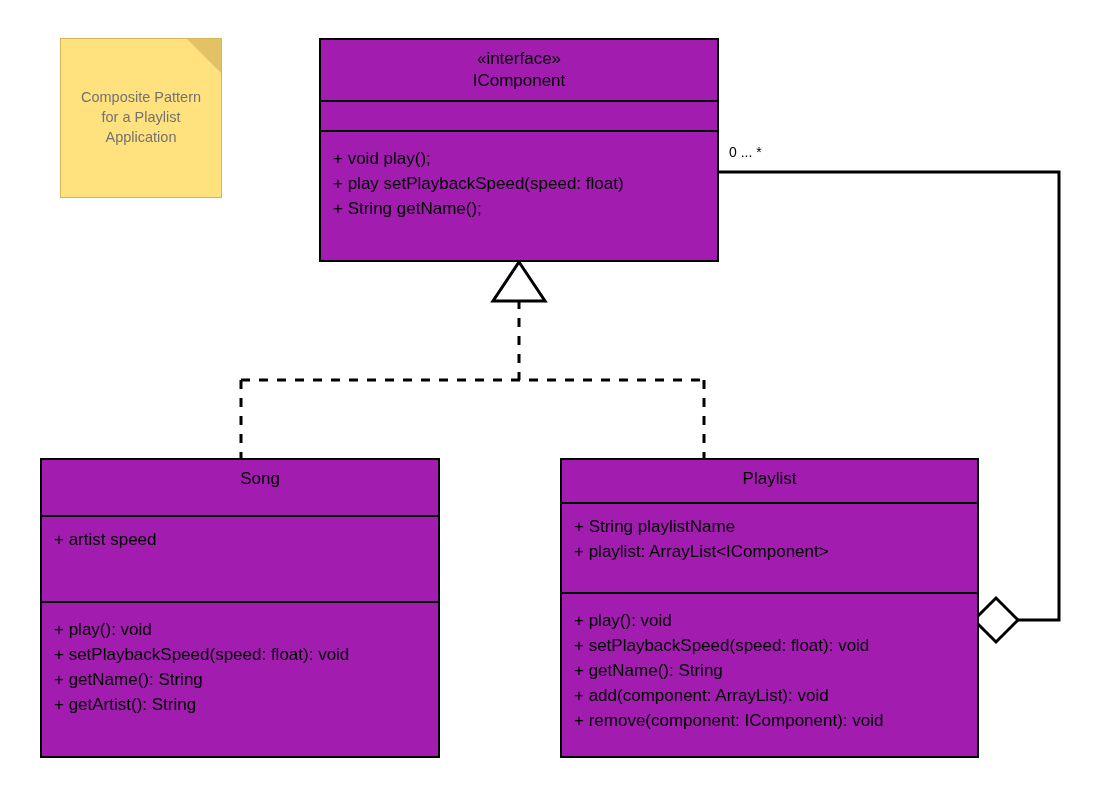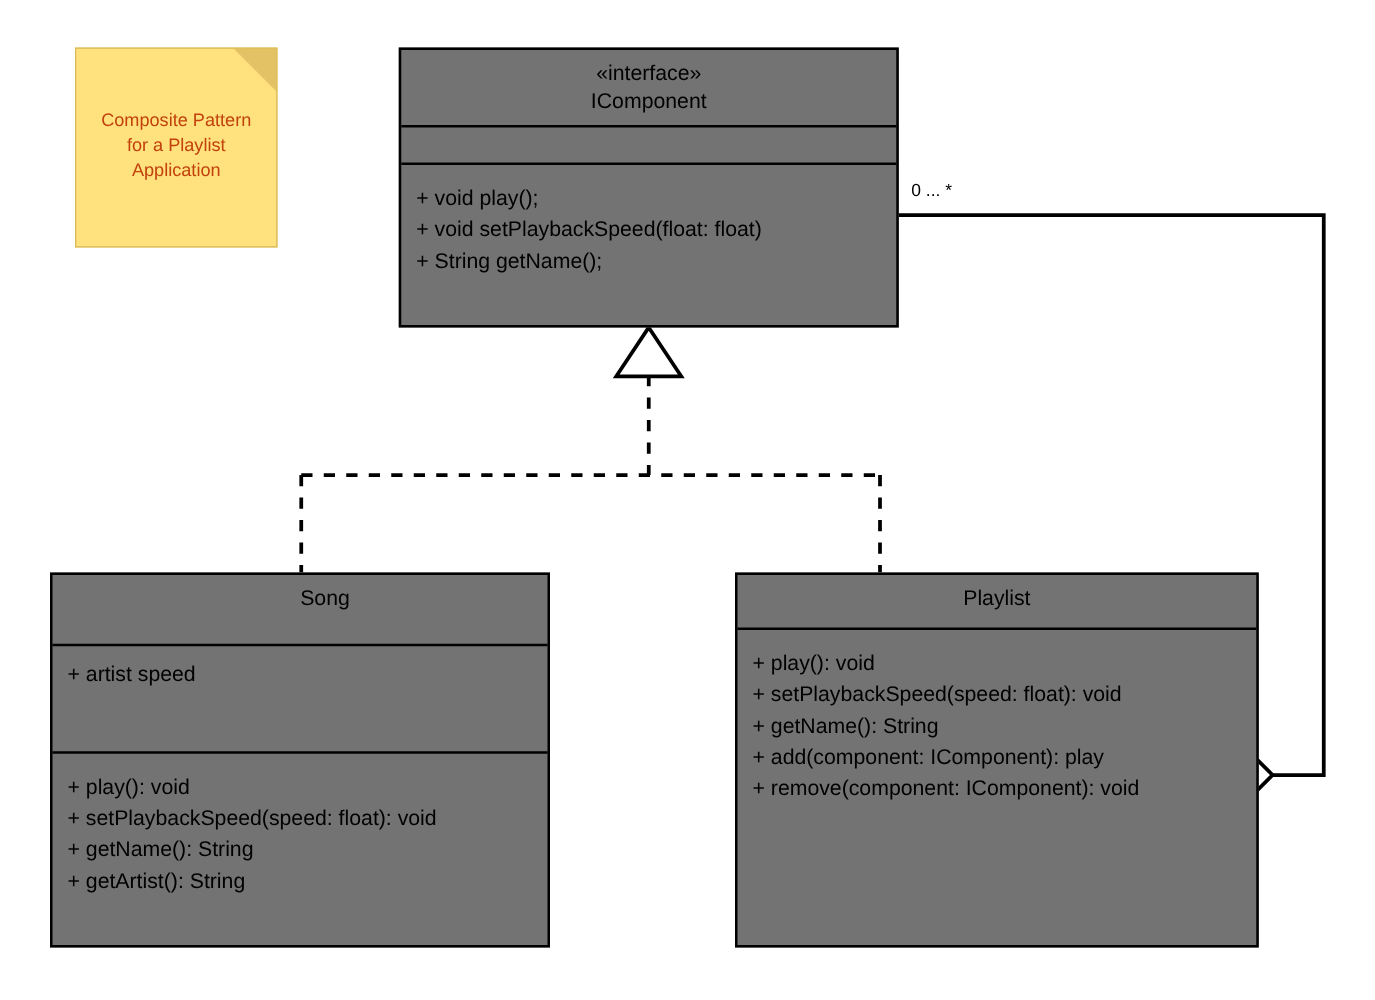--- a/index.html
+++ b/index.html
@@ -53,30 +53,30 @@
     border-top: 35px solid #d6b656;
   }
   .note-text {
     position: absolute;
     left: 0;
     right: 0;
     top: 48px;
     text-align: center;
     font-size: 14.5px;
     line-height: 20px;
-    color: #c2410c;
+    color: #737373;
     padding: 0 6px;
     white-space: pre-line;
   }
 
   
   .uml-box {
     position: absolute;
     box-sizing: border-box;
-    background: #737373;
+    background: #a21caf;
     border: 2px solid #000000;
     display: flex;
     flex-direction: column;
   }
   .uml-header {
     box-sizing: border-box;
     text-align: center;
     font-size: 17px;
     line-height: 22px;
     padding-top: 8px;
@@ -101,21 +101,21 @@
   #box-icomponent { left: 319px; top: 38px; width: 400px; height: 224px; }
   #box-icomponent .uml-header { height: 69px; }
   #box-icomponent .c-attrs { height: 34px; }
   #box-icomponent .c-ops { height: 143px; padding-top: 14px; }
 
   #box-song { left: 40px; top: 458px; width: 400px; height: 300px; }
   #box-song .uml-header { height: 60px; padding-left: 40px; }
   #box-song .c-attrs { height: 91px; }
   #box-song .c-ops { height: 163px; padding-top: 14px; }
 
-  #box-playlist { left: 560px; top: 458px; width: 419px; height: 300px; margin-left: 28px; }
+  #box-playlist { left: 560px; top: 458px; width: 419px; height: 300px; }
   #box-playlist .uml-header { height: 44px; }
   #box-playlist .c-attrs { height: 91px; }
   #box-playlist .c-ops { height: 163px; padding-top: 14px; }
 
   
   .edge-label {
     position: absolute;
     font-size: 14px;
     line-height: 16px;
     white-space: pre;
@@ -150,21 +150,21 @@
 </div>
 
 <div class="uml-box" id="box-icomponent">
   <div class="uml-header">
     <div>«interface»</div>
     <div>IComponent</div>
   </div>
   <div class="uml-compartment c-attrs empty"></div>
   <div class="uml-compartment c-ops">
     <div class="uml-row">+ void play();</div>
-    <div class="uml-row">+ void setPlaybackSpeed(float: float)</div>
+    <div class="uml-row">+ play setPlaybackSpeed(speed: float)</div>
     <div class="uml-row">+ String getName();</div>
   </div>
 </div>
 
 <div class="uml-box" id="box-song">
   <div class="uml-header">
     <div>Song</div>
   </div>
   <div class="uml-compartment c-attrs">
     <div class="uml-row">+ artist speed</div>
@@ -174,22 +174,26 @@
     <div class="uml-row">+ setPlaybackSpeed(speed: float): void</div>
     <div class="uml-row">+ getName(): String</div>
     <div class="uml-row">+ getArtist(): String</div>
   </div>
 </div>
 
 <div class="uml-box" id="box-playlist">
   <div class="uml-header">
     <div>Playlist</div>
   </div>
+  <div class="uml-compartment c-attrs">
+    <div class="uml-row">+ String playlistName</div>
+    <div class="uml-row">+ playlist: ArrayList&lt;IComponent&gt;</div>
+  </div>
   <div class="uml-compartment c-ops">
     <div class="uml-row">+ play(): void</div>
     <div class="uml-row">+ setPlaybackSpeed(speed: float): void</div>
     <div class="uml-row">+ getName(): String</div>
-    <div class="uml-row">+ add(component: IComponent): play</div>
+    <div class="uml-row">+ add(component: ArrayList): void</div>
     <div class="uml-row">+ remove(component: IComponent): void</div>
   </div>
 </div>
 
 <div class="edge-label" id="label-multiplicity">0 ... *</div>
 
 </body></html>

